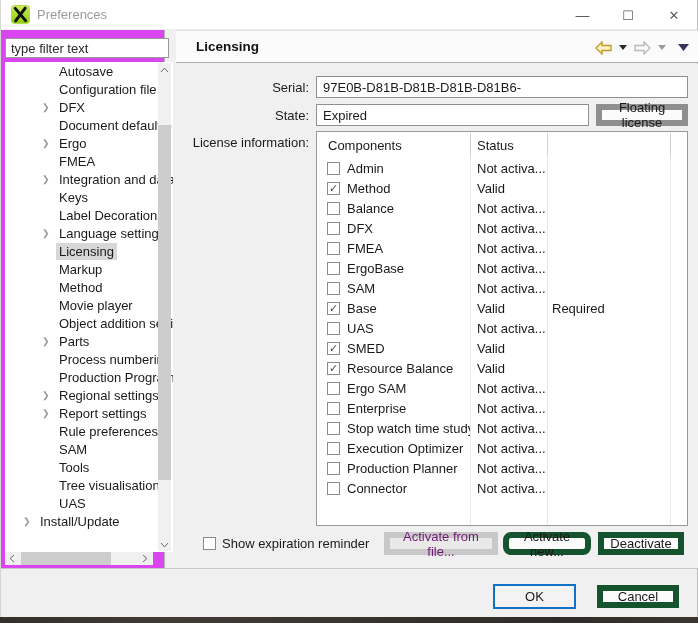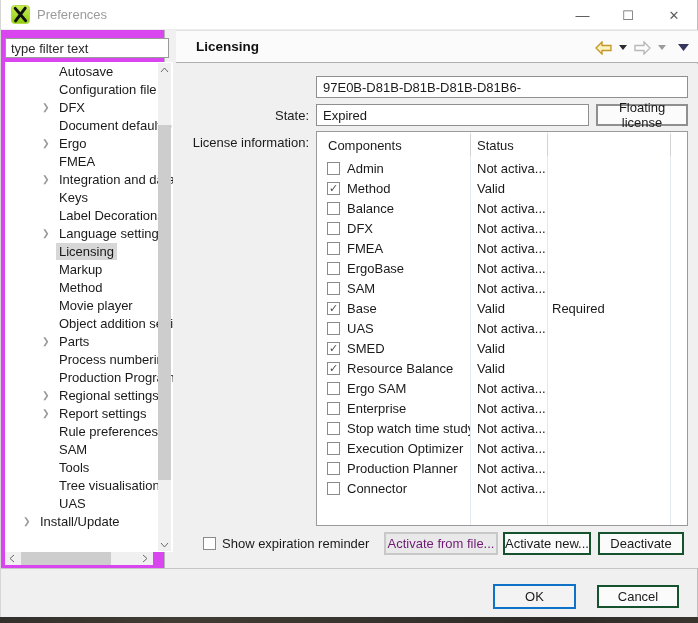--- a/index.html
+++ b/index.html
@@ -53,21 +53,21 @@
     display:flex; align-items:center; }
   .pane-title { font-weight:bold; font-size:13.5px; margin-left:20px; color:#111; }
   .nav-cluster { position:absolute; right:10px; top:0; height:33px; display:flex;
     align-items:center; gap:6px; }
   .pane-content { position:absolute; left:0; top:34px; width:100%; height:504px; background:#f0f0f0; }
 
   .form-label { position:absolute; width:133px; text-align:right; color:#1a1a1a; }
   .field { position:absolute; border:1px solid #8f8f8f; background:#fff; height:22px;
     font:13px "Liberation Sans",sans-serif; padding:0 6px; color:#1a1a1a; outline:none; }
 
-  .btn { border:2px solid #14532d; background:#fbfbfb; font:13px "Liberation Sans",sans-serif;
+  .btn { border:6px solid #14532d; background:#fbfbfb; font:13px "Liberation Sans",sans-serif;
     text-align:center; color:#1a1a1a; display:flex; align-items:center; justify-content:center;
     cursor:default; }
   .btn.disabled { color:#701a75; border-color:#c8c8c8; background:#e9e9e9; }
 
   
   .license-table { position:absolute; left:140px; top:67px; width:372px; height:395px;
     background:#fff; border:1px solid #9a9a9a; overflow:hidden; }
   .ltable-inner { position:relative; width:100%; height:100%; }
   .colsep { position:absolute; top:0; bottom:0; width:1px; background:#e4e9ef; }
   .colsep:before { content:""; position:absolute; top:2px; height:22px; width:1px; background:#d2d2d2; }
@@ -273,20 +273,21 @@
           <path d="M0 0 L8 0 L4 5 Z" fill="#9b9b9b"></path>
         </svg>
         <svg width="11" height="7" viewBox="0 0 11 7" style="margin-left:6px">
           <path d="M0 0 L11 0 L5.5 7 Z" fill="#34345c"></path>
         </svg>
       </div>
     </div>
 
     <div class="pane-content">
 
+      <div class="form-label" style="left:0; top:16px;">Serial:</div>
       <input class="field" style="left: 140px; top: 12px; width: 372px;" readonly="" value="97E0B-D81B-D81B-D81B-D81B6-">
 
       <div class="form-label" style="left:0; top:44px;">State:</div>
       <input class="field" style="left: 140px; top: 40px; width: 273px;" readonly="" value="Expired">
       <div class="btn" style="position:absolute; left:420px; top:40px; width:92px; height:22px; border-color:#8f8f8f;">Floating license</div>
 
       <div class="form-label" style="left:0; top:71px;">License information:</div>
 
       <div class="license-table">
         <div class="ltable-inner">
@@ -437,21 +438,21 @@
               </div>
             </div>
         </div>
       </div>
 
       <div style="position:absolute; left:27px; top:472px; display:flex; align-items:center;">
         <span class="chk"></span>
         <span style="margin-left:6px">Show expiration reminder</span>
       </div>
       <div class="btn disabled" style="position:absolute; left:208px; top:468px; width:114px; height:23px;">Activate from file...</div>
-      <div class="btn" style="position:absolute; left:327px; top:468px; width:88px; height:23px;">Activate new...</div>
+      <div class="btn" style="position:absolute; left:327px; top:468px; width:88px; height:23px;border-radius:8px;">Activate new...</div>
       <div class="btn" style="position:absolute; left:422px; top:468px; width:86px; height:23px;">Deactivate</div>
     </div>
   </div>
 
   <div class="footer">
     <div class="btn ok-btn">OK</div>
     <div class="btn cancel-btn">Cancel</div>
   </div>
 </div>
 

